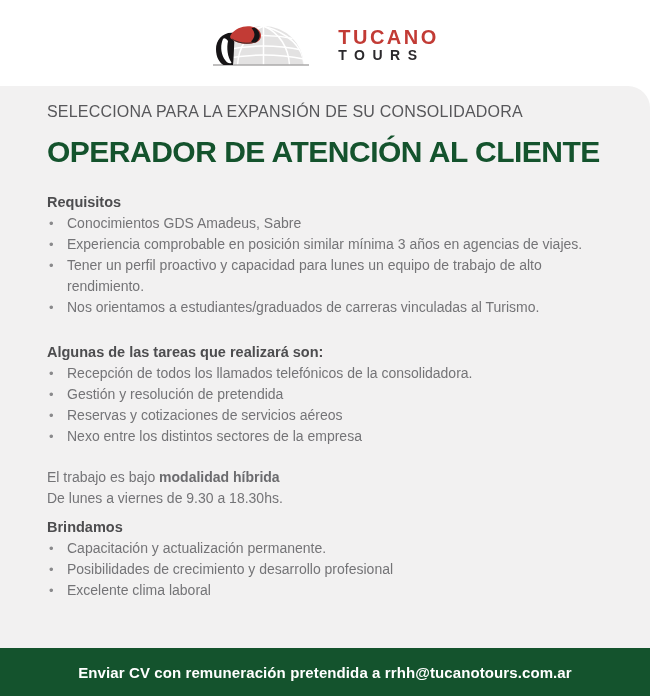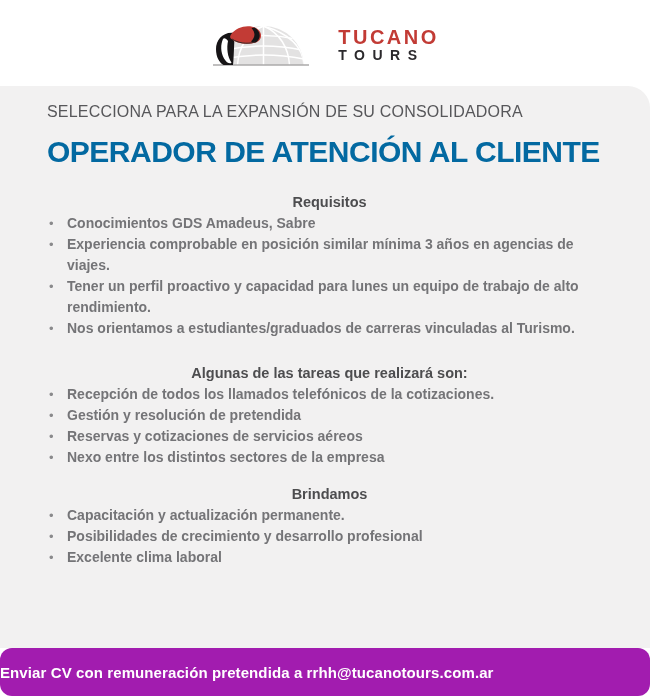--- a/index.html
+++ b/index.html
@@ -42,51 +42,51 @@
     border-top-right-radius:22px;
     padding:16px 38px 0 47px;
     overflow:hidden;
   }
   .subtitle {
     color:#57575A; font-size:16px; font-weight:500;
     letter-spacing:.2px; line-height:20px;
   }
   .title {
     margin-top:14px;
-    color:#0369a1; font-size:30px; font-weight:800;
+    color:#14532d; font-size:30px; font-weight:800;
     letter-spacing:-.5px; line-height:32px;
   }
   .section { margin-top:24px; }
   .section.tight { }
-  .section.brindamos { margin-top:16px; }
+  .section.brindamos { margin-top:8px; }
   .section-heading {
-    color:#4D4D4F; font-size:14.5px; font-weight:700; line-height:21px;text-align:center;
+    color:#4D4D4F; font-size:14.5px; font-weight:700; line-height:21px;
   }
   ul.bullets { list-style:none; }
   ul.bullets li {
     display:flex;
     color:#747477; font-size:14px; line-height:21px;
   }
   .bullet {
     flex:0 0 20px;
     color:#8A8A8C; font-size:13px;
     padding-left:2px;
   }
-  .li-text { flex:1 1 auto;font-weight:bold; }
+  .li-text { flex:1 1 auto; }
   .paragraph { margin-top:20px; }
   .paragraph p {
     color:#747477; font-size:14px; line-height:21px;
   }
   .paragraph .b { font-weight:700; color:#6B6B6E; }
 
   
   .footer {
     flex:0 0 48px; height:48px;
-    background:#a21caf;
-    display:flex; align-items:center; justify-content:flex-start;border-radius:12px;
+    background:#14532d;
+    display:flex; align-items:center; justify-content:center;
   }
   .footer-text {
     color:#ffffff; font-size:15px; font-weight:700; letter-spacing:.1px;
   }
 </style>
 </head>
 <body>
 
 <div class="page">
 
@@ -157,37 +157,41 @@
           <span class="li-text">Nos orientamos a estudiantes/graduados de carreras vinculadas al Turismo.</span>
         </li>
       </ul>
     </div>
 
     <div class="section tight">
       <div class="section-heading">Algunas de las tareas que realizará son:</div>
       <ul class="bullets">
         <li>
           <span class="bullet">•</span>
-          <span class="li-text">Recepción de todos los llamados telefónicos de la cotizaciones.</span>
+          <span class="li-text">Recepción de todos los llamados telefónicos de la consolidadora.</span>
         </li>
         <li>
           <span class="bullet">•</span>
           <span class="li-text">Gestión y resolución de pretendida</span>
         </li>
         <li>
           <span class="bullet">•</span>
           <span class="li-text">Reservas y cotizaciones de servicios aéreos</span>
         </li>
         <li>
           <span class="bullet">•</span>
           <span class="li-text">Nexo entre los distintos sectores de la empresa</span>
         </li>
       </ul>
     </div>
 
+    <div class="paragraph">
+      <p><span>El trabajo es bajo </span><span class="b">modalidad híbrida</span></p>
+      <p>De lunes a viernes de 9.30 a 18.30hs.</p>
+    </div>
 
     <div class="section brindamos">
       <div class="section-heading">Brindamos</div>
       <ul class="bullets">
         <li>
           <span class="bullet">•</span>
           <span class="li-text">Capacitación y actualización permanente.</span>
         </li>
         <li>
           <span class="bullet">•</span>

